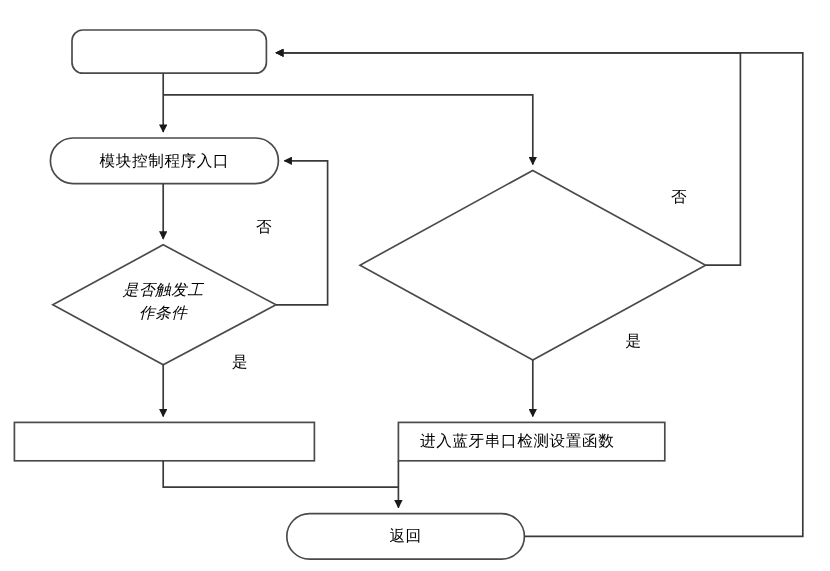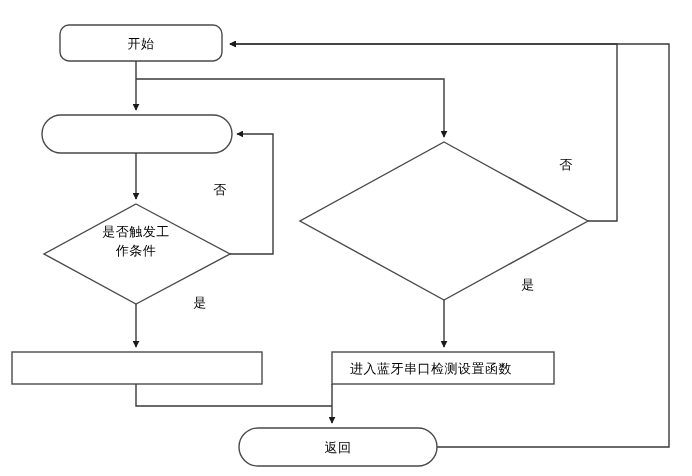--- a/index.html
+++ b/index.html
@@ -92,24 +92,24 @@
       <path d="M 444 300 L 444 347" marker-end="url(#arrow)"></path>
 
       <path d="M 136 384 L 136 406 L 332 406"></path>
 
       <path d="M 332 384 L 332 423" marker-end="url(#arrow)"></path>
 
       <path d="M 437 447 L 669 447 L 669 44 L 230 44" marker-end="url(#arrow)"></path>
     </g>
   </svg>
 
-  <div class="node-label" style="left:60px; top:25px; width:162px; height:36px;">开始</div>
 
+  <div class="node-label" style="left:42px; top:115px; width:190px; height:38px;">模块控制程序入口</div>
 
-  <div class="node-label" style="left:61px; top:211px; width:150px; height:60px;">是否触发工
+  <div class="node-label" style="left:61px; top:222px; width:150px; height:60px;font-style:italic;">是否触发工
 作条件</div>
 
 
 
   <div class="node-label" style="left:332px; top:352px; width:198px; height:32px;text-align:center;">进入蓝牙串口检测设置函数</div>
 
   <div class="node-label" style="left:239px; top:428px; width:198px; height:38px;">返回</div>
 
   <div class="edge-label" style="left:210px; top:183px; width:20px;">否</div>
 

